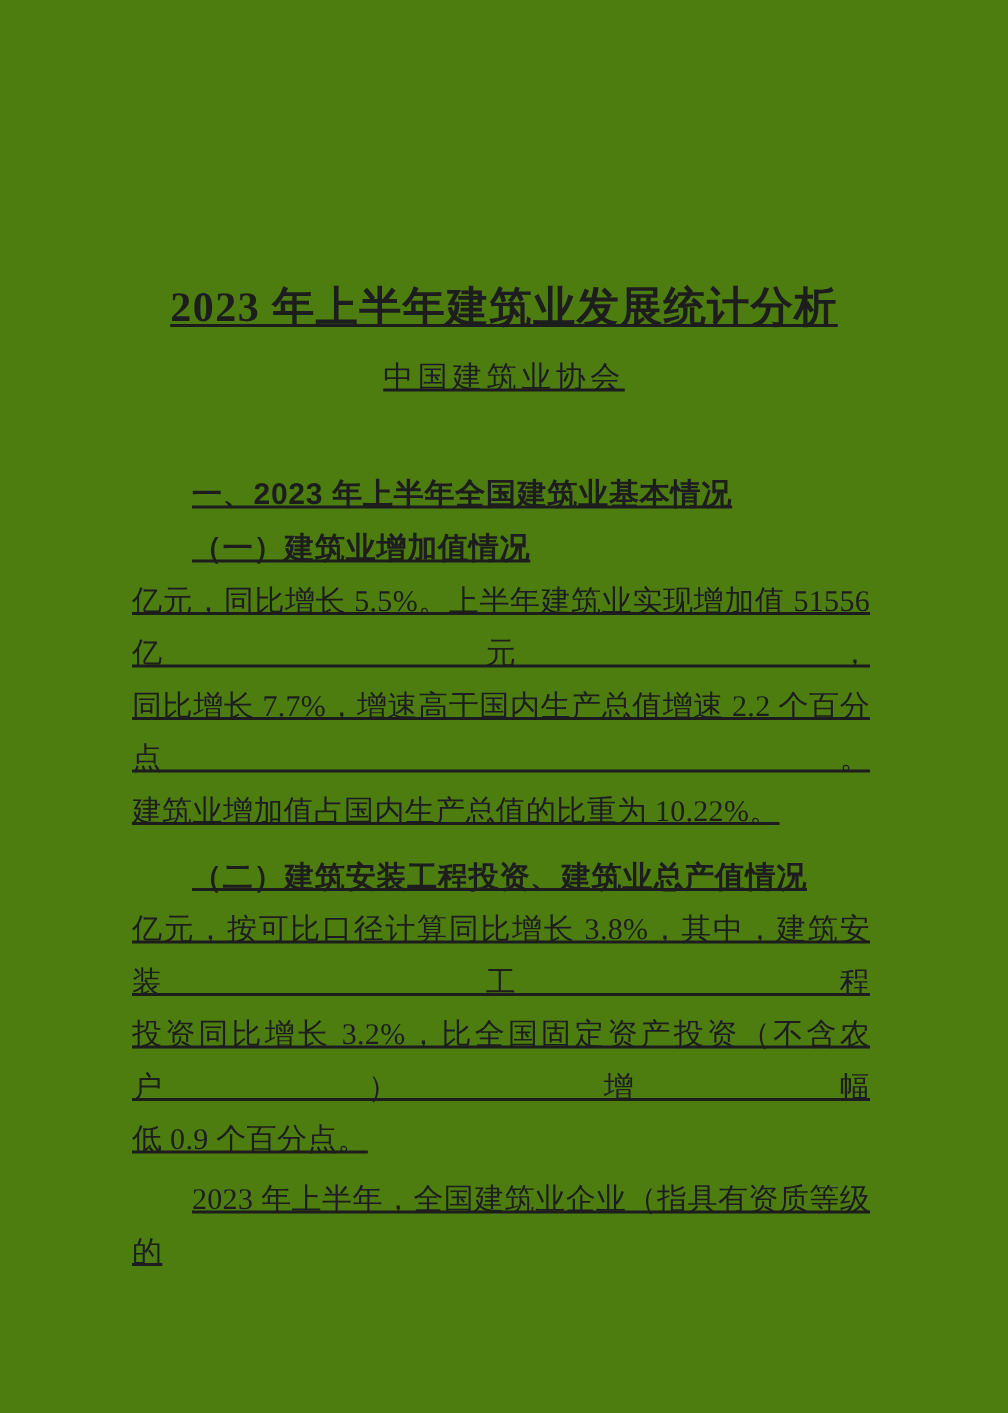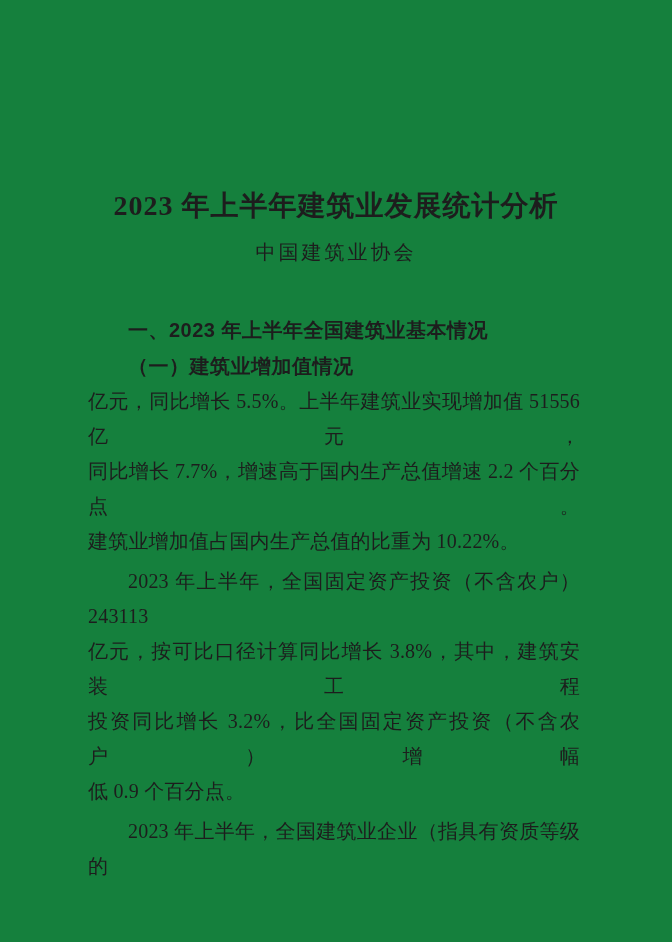--- a/index.html
+++ b/index.html
@@ -1,23 +1,24 @@
 <!DOCTYPE html>
 <html lang="zh"><head>
 <meta charset="utf-8">
 <style>
   html, body { margin: 0; padding: 0; background: #ffffff; }
   .page {
     position: relative;
     width: 672px;
     height: 942px;
-    background: #15803d;
+    background: #4d7c0f;
     overflow: hidden;
     font-family: "Liberation Serif", "DejaVu Serif", serif;
     color: #1d1d1d;
+    text-decoration: underline;
     -webkit-font-smoothing: antialiased;
   }
   .title {
     margin: 186px 0 0 0;
     padding: 0;
     font-size: 28px;
     line-height: 40px;
     font-weight: bold;
     text-align: center;
     letter-spacing: 1px;
@@ -64,22 +65,22 @@
   <h1 class="title">2023 年上半年建筑业发展统计分析</h1>
   <div class="subtitle">中国建筑业协会</div>
   <div class="docbody" id="doc-body">
       <div class="h1">一、2023 年上半年全国建筑业基本情况</div>
       <div class="h2">（一）建筑业增加值情况</div>
       <div class="p">
         <div class="line justify">亿元，同比增长 5.5%。上半年建筑业实现增加值 51556 亿元，</div>
         <div class="line justify">同比增长 7.7%，增速高于国内生产总值增速 2.2 个百分点。</div>
         <div class="line">建筑业增加值占国内生产总值的比重为 10.22%。</div>
       </div>
+      <div class="h2">（二）建筑安装工程投资、建筑业总产值情况</div>
       <div class="p">
-        <div class="line justify indent">2023 年上半年，全国固定资产投资（不含农户）243113</div>
         <div class="line justify">亿元，按可比口径计算同比增长 3.8%，其中，建筑安装工程</div>
         <div class="line justify">投资同比增长 3.2%，比全国固定资产投资（不含农户）增幅</div>
         <div class="line">低 0.9 个百分点。</div>
       </div>
       <div class="p">
         <div class="line justify indent">2023 年上半年，全国建筑业企业（指具有资质等级的</div>
       </div>
     </div>
 </div>
 

